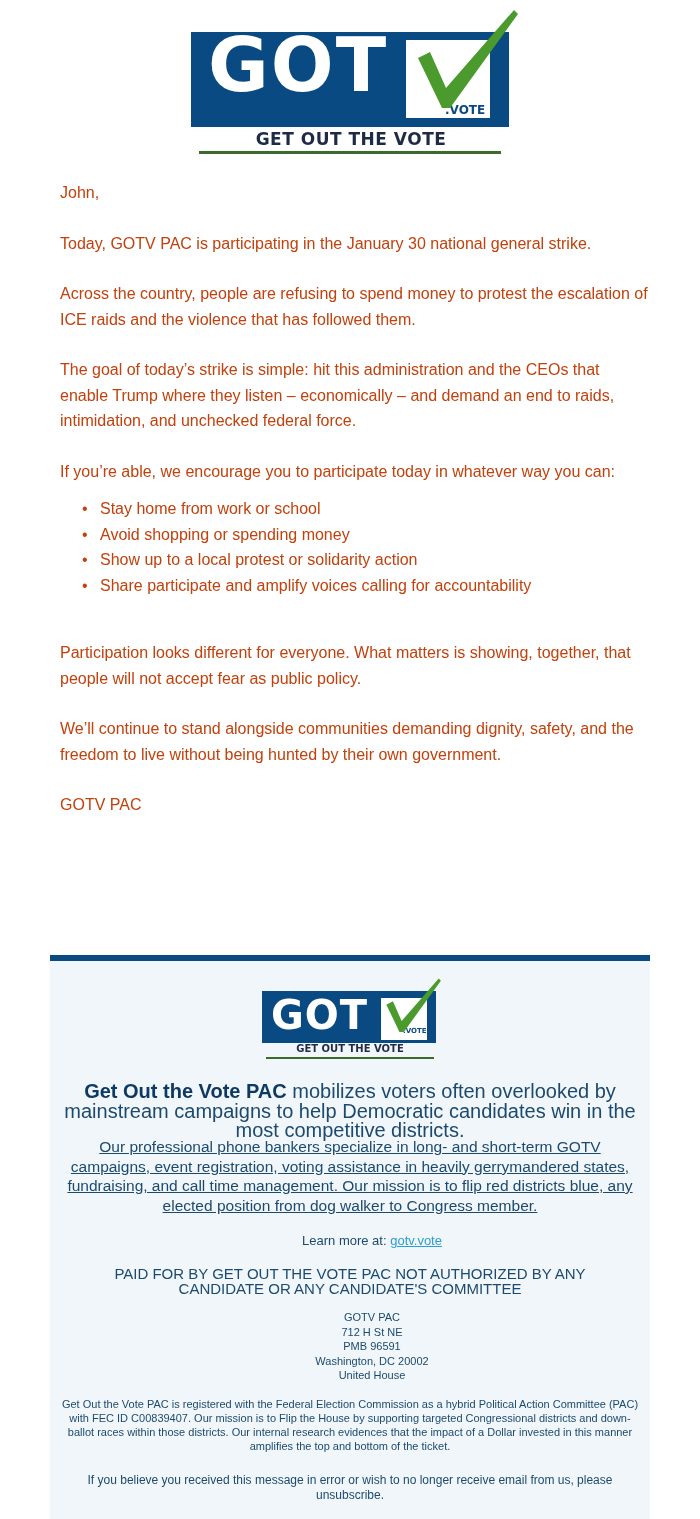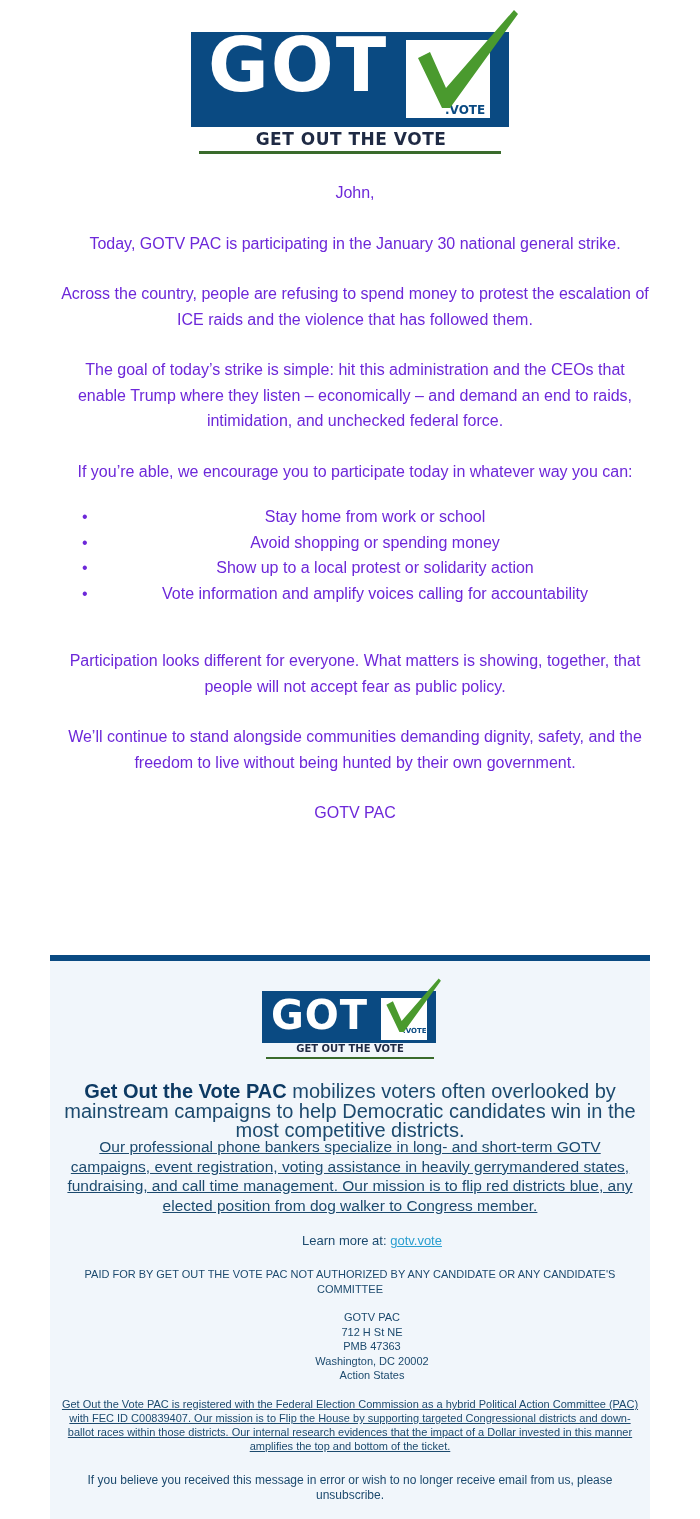--- a/index.html
+++ b/index.html
@@ -8,21 +8,21 @@
 
     .logo-top { position: absolute; left: 190px; top: 8px; width: 322px; height: 150px; }
     .logo-box { position: absolute; left: 1px; top: 24px; width: 318px; height: 95px; background: #0a4a82; }
     .logo-got { position: absolute; left: 18px; top: 20px; font-family: "DejaVu Sans", sans-serif; font-weight: bold; color: #fff; font-size: 74px; letter-spacing: 2px; line-height: 74px; }
     .logo-white { position: absolute; left: 216px; top: 32px; width: 84px; height: 78px; background: #fff; }
     .logo-vote { position: absolute; left: 255px; top: 95px; font-family: "DejaVu Sans", sans-serif; font-weight: bold; font-size: 12px; color: #0a4a82; }
     .logo-check { position: absolute; left: 220px; top: 0px; width: 110px; height: 105px; }
     .logo-tagline { position: absolute; left: 0; top: 121px; width: 322px; text-align: center; font-family: "DejaVu Sans", sans-serif; font-weight: bold; font-size: 17px; color: #1f2a44; letter-spacing: 0.5px; }
     .logo-underline { position: absolute; left: 9px; top: 143px; width: 302px; height: 3px; background: #3a6b2c; }
 
-    .body-text { position: absolute; left: 60px; top: 180px; width: 590px; font-size: 16px; line-height: 25.5px; color: #6d28d9; text-align: center; }
+    .body-text { position: absolute; left: 60px; top: 180px; width: 590px; font-size: 16px; line-height: 25.5px; color: #c2410c; }
     .body-text p { margin-bottom: 25px; }
     .body-text ul { list-style: none; margin: 12px 0 42px 22px; }
     .body-text li { position: relative; padding-left: 18px; line-height: 25.5px; }
     .body-text li::before { content: "•"; position: absolute; left: 0; top: 0; }
 
     .footer { position: absolute; left: 50px; top: 955px; width: 600px; height: 564px; background: #f1f6fb; }
     .footer-bar { position: absolute; left: 0; top: 0; width: 600px; height: 6px; background: #0a4a82; }
     .logo-small { position: absolute; left: 212px; top: 22px; width: 180px; height: 84px; }
     .ls-box { position: absolute; left: 0; top: 14px; width: 174px; height: 52px; background: #0a4a82; }
     .ls-got { position: absolute; left: 9px; top: 16px; font-family: "DejaVu Sans", sans-serif; font-weight: bold; color: #fff; font-size: 40px; line-height: 44px; letter-spacing: 1px; }
@@ -31,23 +31,23 @@
     .ls-check { position: absolute; left: 120px; top: 0px; width: 60px; height: 58px; }
     .ls-tagline { position: absolute; left: 0; top: 66px; width: 176px; text-align: center; font-family: "DejaVu Sans", sans-serif; font-weight: bold; font-size: 10px; color: #1f2a44; }
     .ls-underline { position: absolute; left: 4px; top: 80px; width: 168px; height: 2px; background: #3a6b2c; }
 
     .f-text { position: absolute; left: 0; width: 600px; text-align: center; color: #1c4a6e; font-family: "Liberation Sans", sans-serif; padding-left: 44px; }
     .f-about { top: 127px; font-size: 20px; line-height: 19.5px; padding: 0 12px; }
     .f-about b { color: #0d3a63; }
     .f-services { top: 182px; font-size: 15.5px; line-height: 19.5px; padding: 0 8px; text-decoration: underline; }
     .f-learn { top: 277px; font-size: 13px; line-height: 18px; }
     .f-learn a { color: #2a9fd0; text-decoration: underline; }
-    .f-paid { top: 312px; font-size: 11px; line-height: 14.5px; padding: 0 20px; }
+    .f-paid { top: 312px; font-size: 15px; line-height: 14.5px; padding: 0 20px; }
     .f-address { top: 355px; font-size: 11px; line-height: 14.5px; }
-    .f-fec { top: 442px; font-size: 11px; line-height: 14px; padding: 0 8px; text-decoration: underline; }
+    .f-fec { top: 442px; font-size: 11px; line-height: 14px; padding: 0 8px; }
     .f-unsub { top: 518px; font-size: 12px; line-height: 15px; padding: 0 30px; }
   </style>
 </head>
 <body>
 
 <div class="logo-top">
   <div class="logo-box"></div>
   <div class="logo-got">GOT</div>
   <div class="logo-white"></div>
   <div class="logo-vote">.VOTE</div>
@@ -56,26 +56,26 @@
   </svg>
   <div class="logo-tagline">GET OUT THE VOTE</div>
   <div class="logo-underline"></div>
 </div>
 
 <div class="body-text">
   <p>John,</p>
   <p>Today, GOTV PAC is participating in the January 30 national general strike.</p>
   <p>Across the country, people are refusing to spend money to protest the escalation of ICE raids and the violence that has followed them.</p>
   <p>The goal of today’s strike is simple: hit this administration and the CEOs that enable Trump where they listen – economically – and demand an end to raids, intimidation, and unchecked federal force.</p>
-  <p style="margin-bottom:20px;">If you’re able, we encourage you to participate today in whatever way you can:</p>
+  <p style="margin-bottom:12px;">If you’re able, we encourage you to participate today in whatever way you can:</p>
   <ul>
     <li>Stay home from work or school</li>
     <li>Avoid shopping or spending money</li>
     <li>Show up to a local protest or solidarity action</li>
-    <li>Vote information and amplify voices calling for accountability</li>
+    <li>Share participate and amplify voices calling for accountability</li>
   </ul>
   <p>Participation looks different for everyone. What matters is showing, together, that people will not accept fear as public policy.</p>
   <p>We’ll continue to stand alongside communities demanding dignity, safety, and the freedom to live without being hunted by their own government.</p>
   <p>GOTV PAC</p>
 </div>
 
 <div class="footer">
   <div class="footer-bar"></div>
 
   <div class="logo-small">
@@ -94,19 +94,19 @@
     <b>Get Out the Vote PAC</b><span> mobilizes voters often overlooked by mainstream campaigns to help Democratic candidates win in the most competitive districts.</span>
   </div>
   <div class="f-text f-services">Our professional phone bankers specialize in long- and short-term GOTV campaigns, event registration, voting assistance in heavily gerrymandered states, fundraising, and call time management. Our mission is to flip red districts blue, any elected position from dog walker to Congress member.</div>
   <div class="f-text f-learn">
     <span>Learn more at: </span><a>gotv.vote</a>
   </div>
   <div class="f-text f-paid">PAID FOR BY GET OUT THE VOTE PAC NOT AUTHORIZED BY ANY CANDIDATE OR ANY CANDIDATE'S COMMITTEE</div>
   <div class="f-text f-address">
     <div>GOTV PAC</div>
     <div>712 H St NE</div>
-    <div>PMB 47363</div>
+    <div>PMB 96591</div>
     <div>Washington, DC 20002</div>
-    <div>Action States</div>
+    <div>United House</div>
   </div>
   <div class="f-text f-fec">Get Out the Vote PAC is registered with the Federal Election Commission as a hybrid Political Action Committee (PAC) with FEC ID C00839407. Our mission is to Flip the House by supporting targeted Congressional districts and down-ballot races within those districts. Our internal research evidences that the impact of a Dollar invested in this manner amplifies the top and bottom of the ticket.</div>
   <div class="f-text f-unsub">If you believe you received this message in error or wish to no longer receive email from us, please unsubscribe.</div>
 </div>
 
 </body></html>

